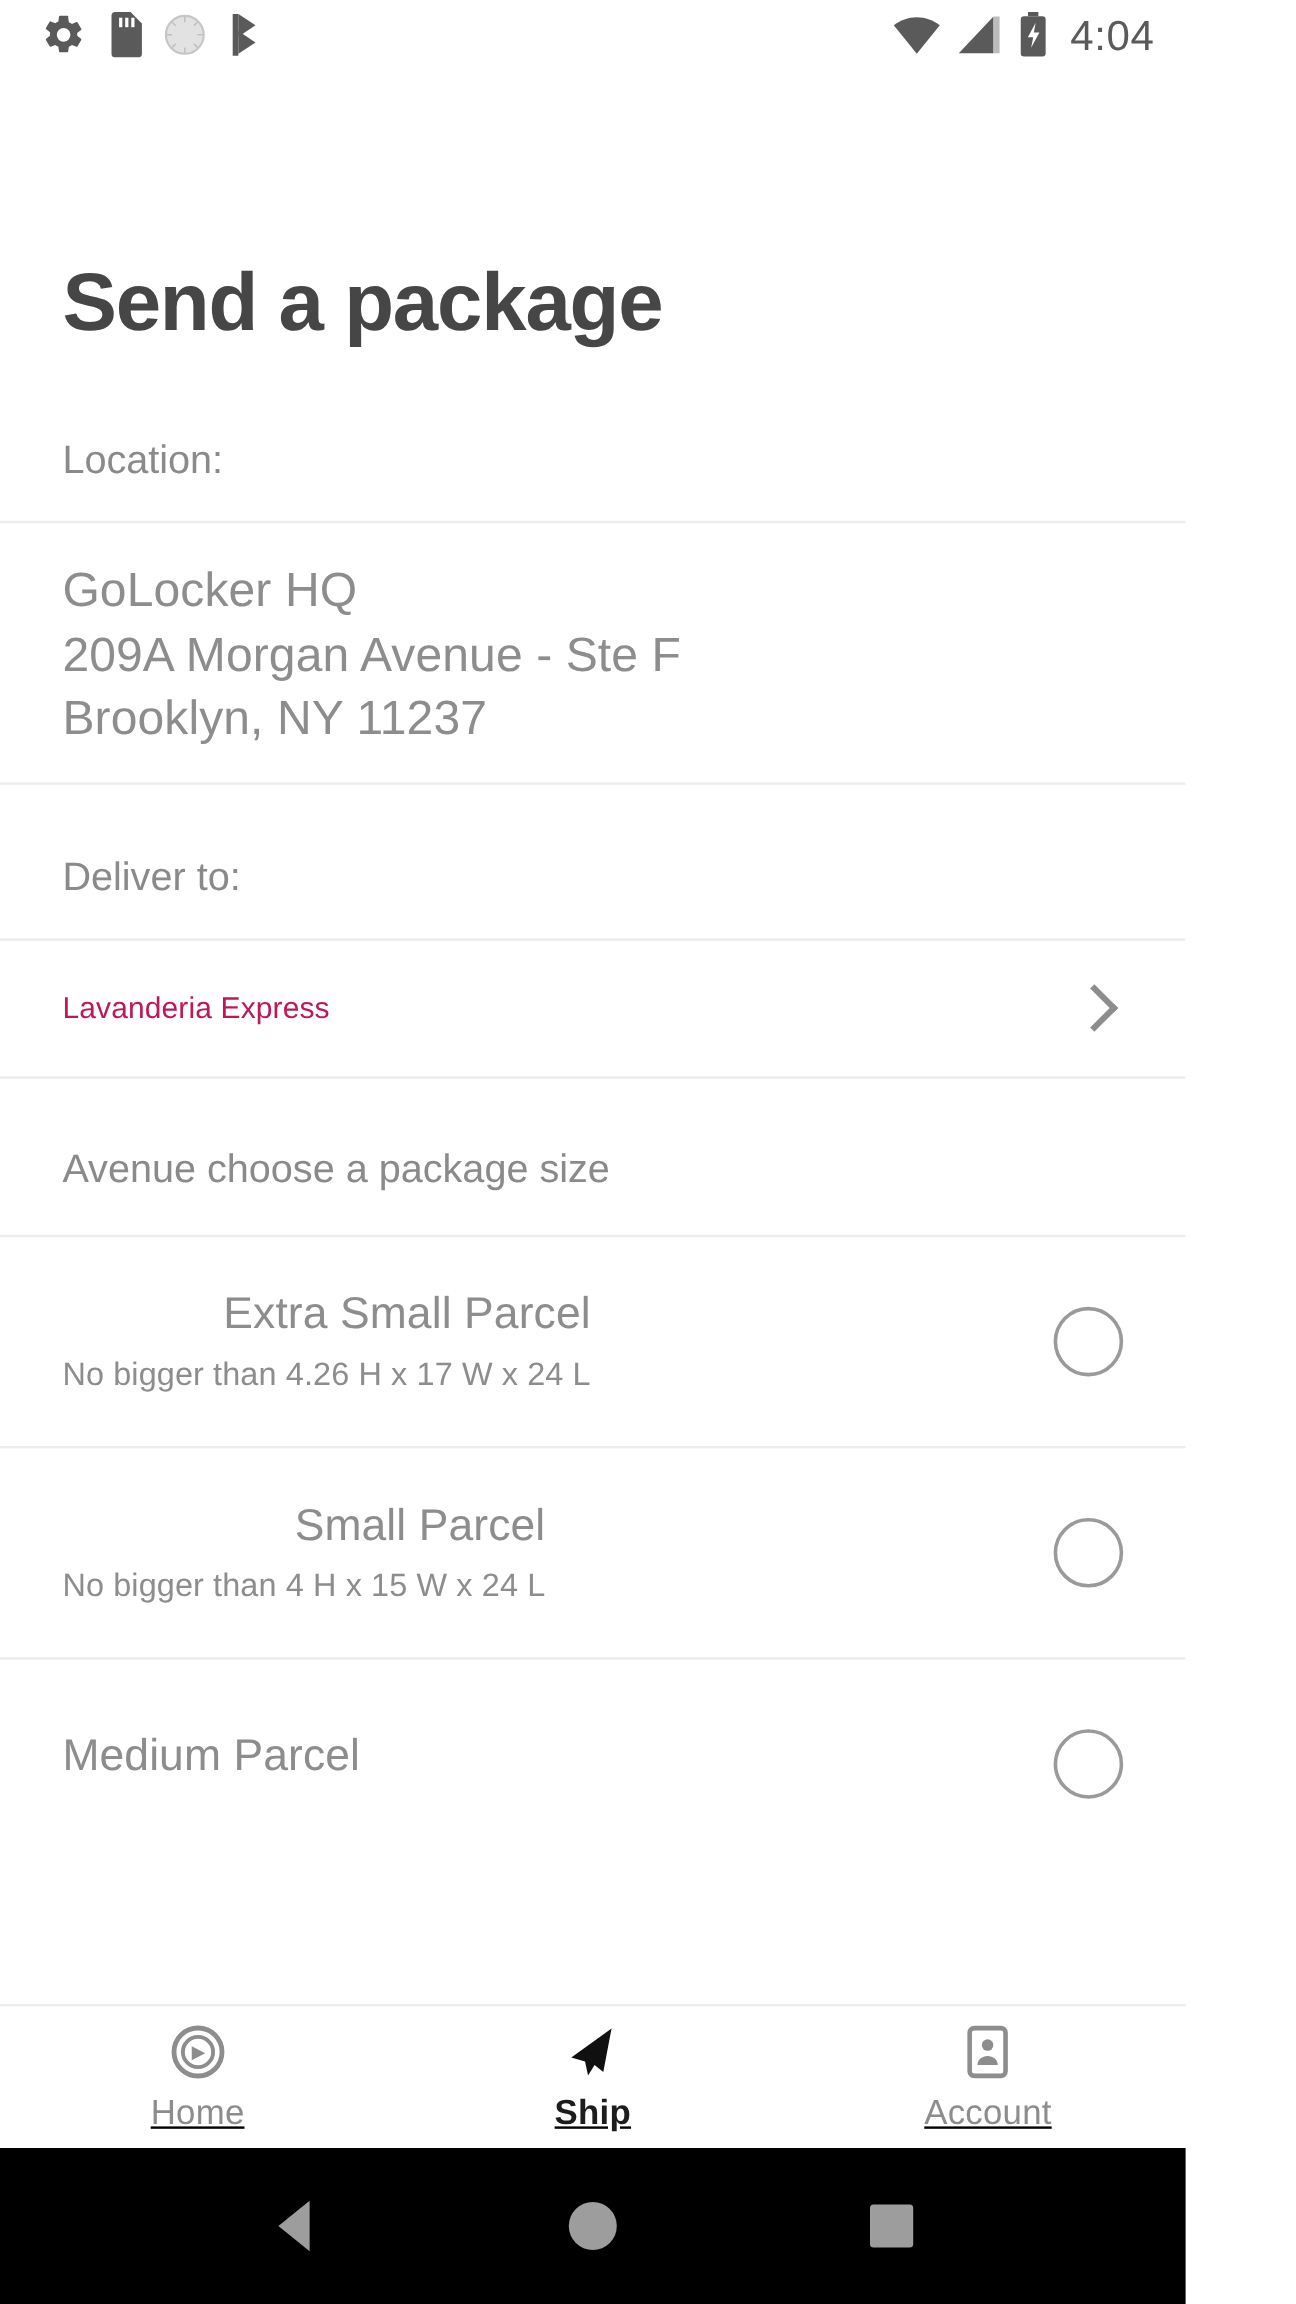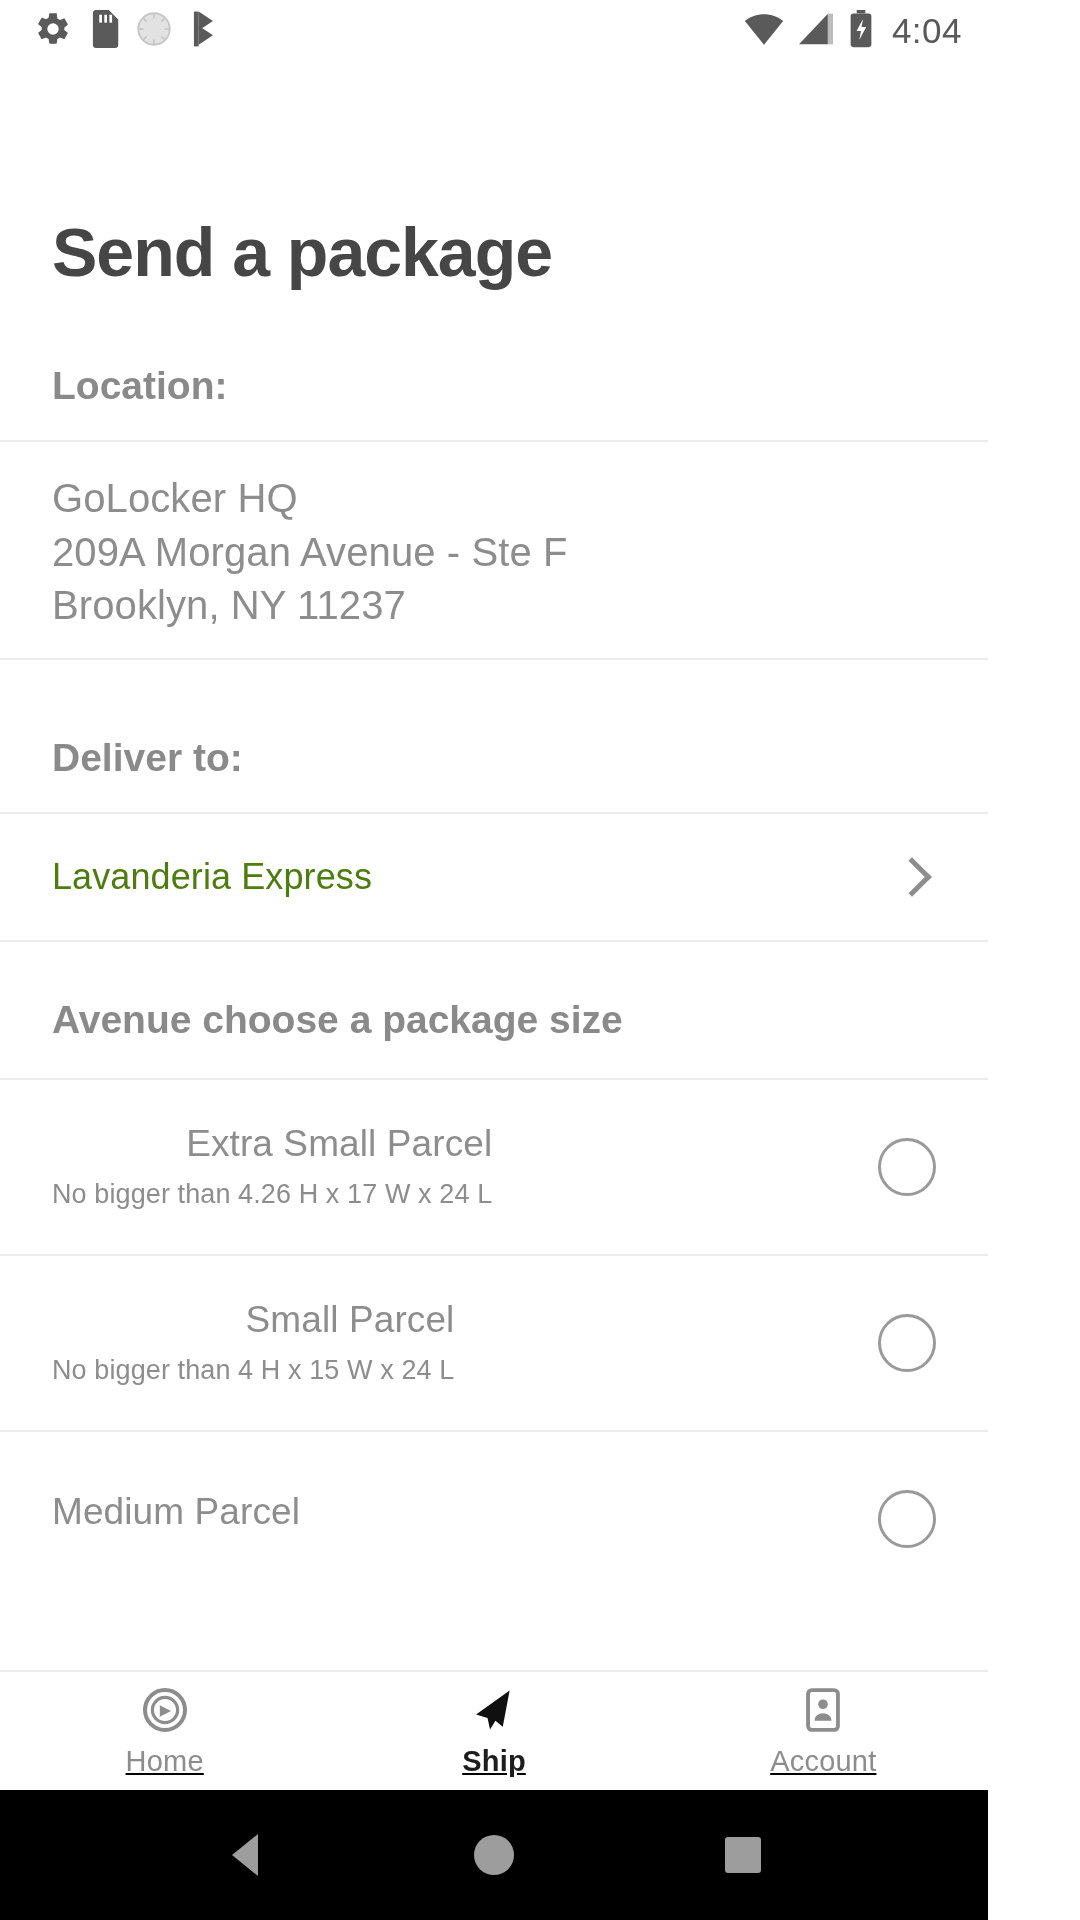--- a/index.html
+++ b/index.html
@@ -51,22 +51,22 @@
   .page-title {
     font-size: 68px;
     font-weight: bold;
     color: #464646;
     letter-spacing: -1px;
     padding: 155px 0 0 52px;
     line-height: 1.05;
   }
 
   .section-head {
-    font-size: 39px;
-    font-weight: bold;
+    font-size: 33px;
+    font-weight: normal;
     color: #8a8a8a;
     padding-left: 52px;
   }
 
   .divider {
     height: 2px;
     background: #ececec;
     width: 100%;
   }
 
@@ -75,31 +75,31 @@
   .address {
     padding: 30px 52px 26px 52px;
   }
   .address-line {
     font-size: 40px;
     color: #8d8d8d;
     line-height: 1.33;
     letter-spacing: 0.1px;
   }
 
-  .block-deliver { padding-top: 58px; padding-bottom: 32px; margin-top: 18px; }
+  .block-deliver { padding-top: 58px; padding-bottom: 32px; }
 
   .row-link {
     display: flex;
     align-items: center;
     justify-content: space-between;
     padding: 42px 46px 42px 52px;
   }
   .row-link-text {
-    font-size: 36px;
-    color: #4d7c0f;
+    font-size: 25px;
+    color: #be185d;
     letter-spacing: 0.1px;
   }
   .chev {
     width: 28px;
     height: 28px;
     border-right: 5px solid #8d8d8d;
     border-top: 5px solid #8d8d8d;
     transform: rotate(45deg);
     margin-right: 16px;
   }

